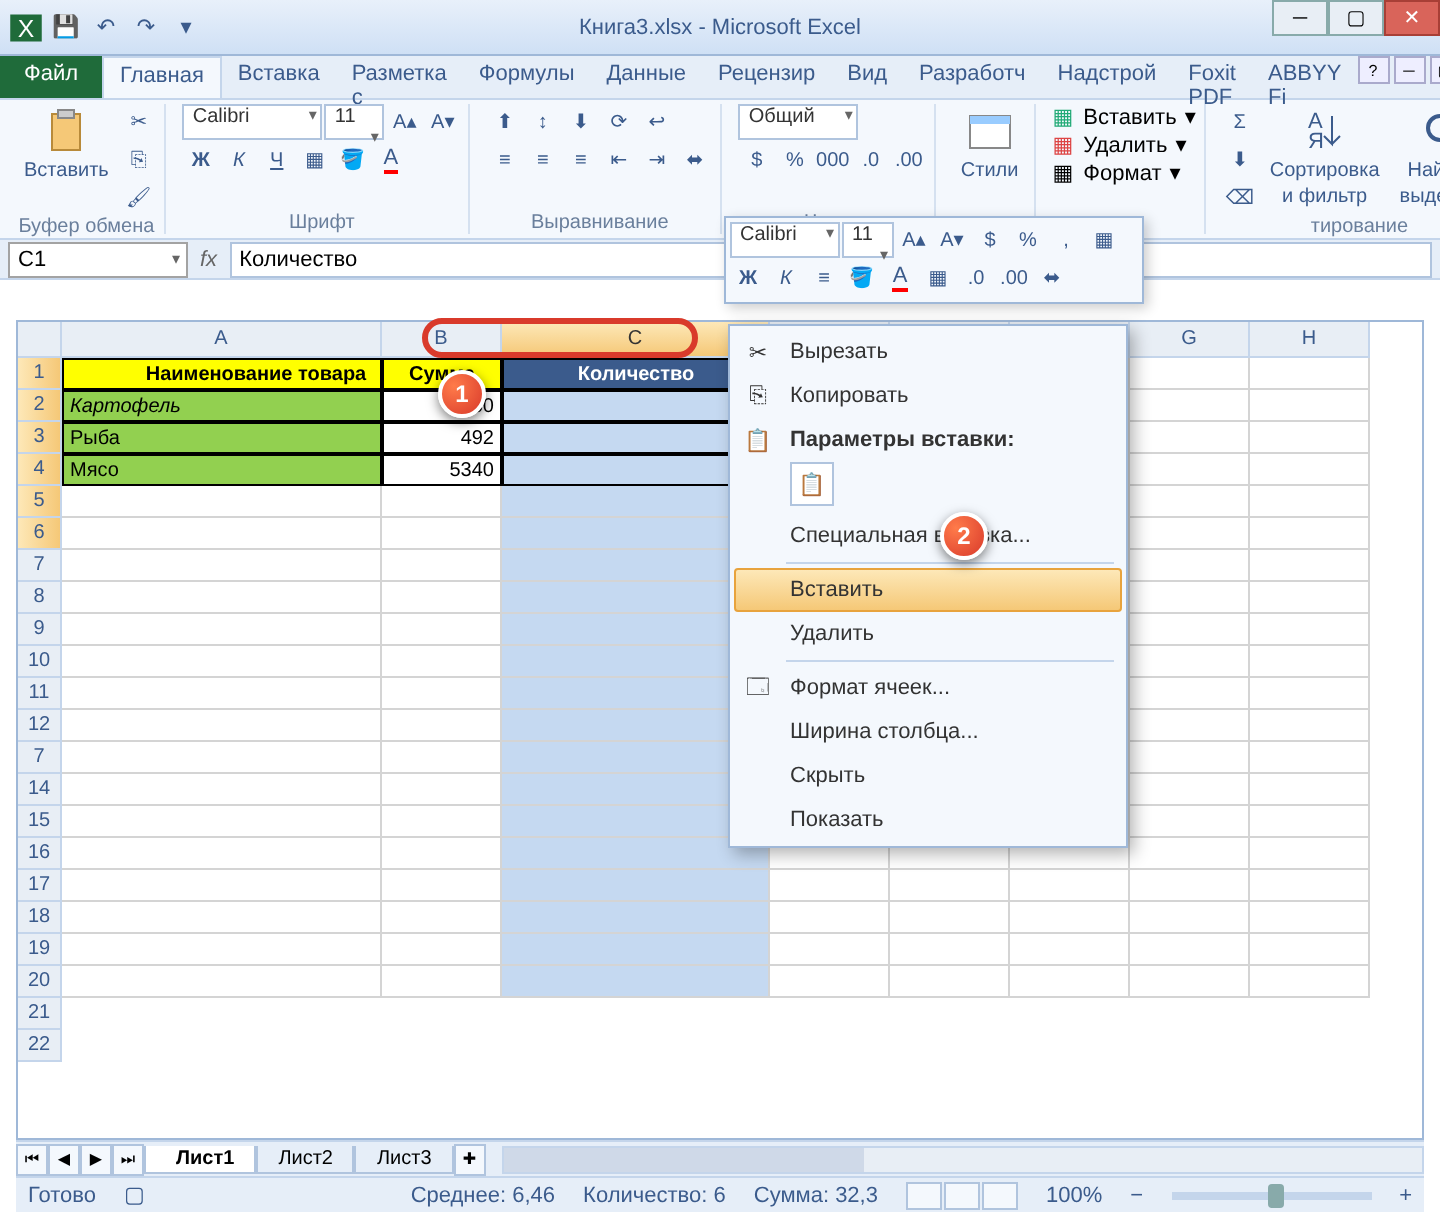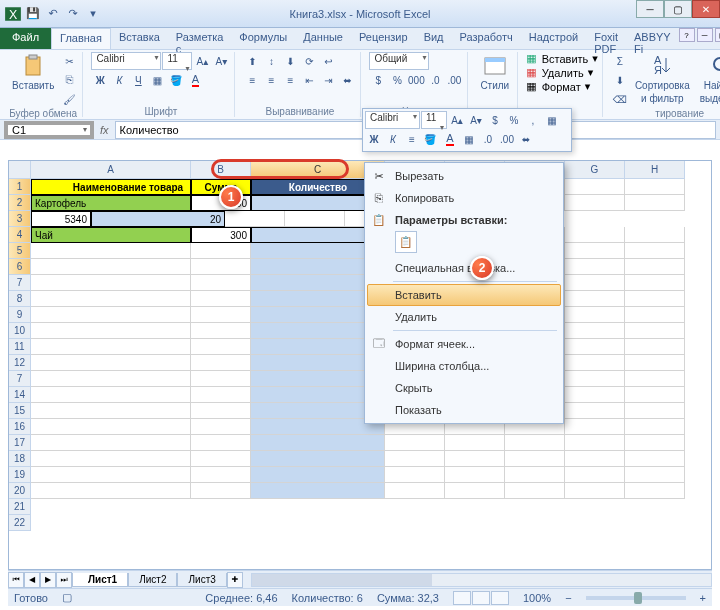--- a/index.html
+++ b/index.html
@@ -31,21 +31,21 @@
 .big-btn svg { width: 24px; height: 24px; }
 .big-btn-label { font-size: 10px; color: #3b5b8c; }
 .stack { display: flex; flex-direction: column; gap: 1px; }
 .mini-row { display: flex; gap: 1px; align-items: center; }
 .mini-btn { width: 18px; height: 18px; border: 1px solid transparent; display: flex; align-items: center; justify-content: center; cursor: pointer; color: #3b5b8c; font-size: 10px; }
 .combo { height: 18px; border: 1px solid #b0c4de; background: #fff; padding: 0 14px 0 4px; font-size: 10px; color: #333; position: relative; }
 .combo::after { content: '▾'; position: absolute; right: 2px; font-size: 8px; color: #666; }
 
 
 .formula-bar { height: 20px; background: #e6eef8; display: flex; align-items: center; border-bottom: 1px solid #c4d5eb; }
-.name-box { width: 90px; height: 18px; border: 4px solid #a3a3a3; background: #fff; margin-left: 4px; padding: 0 4px; display: flex; align-items: center; position: relative; }
+.name-box { width: 90px; height: 18px; border: 1px solid #a3a3a3; background: #fff; margin-left: 4px; padding: 0 4px; display: flex; align-items: center; position: relative; }
 .name-box::after { content: '▾'; position: absolute; right: 3px; font-size: 8px; color: #666; }
 .fx-label { padding: 0 6px; color: #666; font-style: italic; }
 .formula-input { flex: 1; height: 18px; border: 1px solid #b0c4de; background: #fff; padding: 0 4px; display: flex; align-items: center; margin-right: 4px; }
 
 
 .mini-toolbar { position: absolute; top: 108px; left: 362px; width: 210px; background: #f4f8fd; border: 1px solid #9fb8d8; padding: 2px; box-shadow: 2px 2px 6px rgba(0,0,0,0.2); z-index: 50; }
 .mt-row { display: flex; gap: 1px; margin-bottom: 1px; }
 
 
 .grid-wrap { position: absolute; top: 160px; left: 8px; right: 8px; bottom: 40px; border: 1px solid #9fb8d8; background: #fff; }
@@ -340,42 +340,43 @@
         <div class="cell yellow" style="width: 160px; padding-left: 37px;">Наименование товара</div>
         <div class="cell yellow" style="width: 60px;">Сумма</div>
         <div class="cell colsel yellow hdr-sel" style="width: 134px;">Количество</div>
         <div class="cell" style="width: 60px;"></div>
         <div class="cell" style="width: 60px;"></div>
         <div class="cell" style="width: 60px;"></div>
         <div class="cell" style="width: 60px;"></div>
         <div class="cell" style="width: 60px;"></div>
       </div>
       <div class="crow">
-        <div class="cell green" style="width: 160px;">Картофель</div>
+        <div class="cell green" style="width: 160px; font-style: italic;">Картофель</div>
         <div class="cell num" style="width: 60px;">450</div>
         <div class="cell colsel num" style="width: 134px;">6</div>
         <div class="cell" style="width: 60px;"></div>
         <div class="cell" style="width: 60px;"></div>
         <div class="cell" style="width: 60px;"></div>
         <div class="cell" style="width: 60px;"></div>
         <div class="cell" style="width: 60px;"></div>
       </div>
       <div class="crow">
+        <div class="cell green" style="width: 160px;">Рыба</div>
+        <div class="cell num" style="width: 60px;">492</div>
+        <div class="cell colsel num" style="width: 134px;">3</div>
+        <div class="cell" style="width: 60px;"></div>
+        <div class="cell" style="width: 60px;"></div>
+        <div class="cell" style="width: 60px;"></div>
+        <div class="cell" style="width: 60px;"></div>
+        <div class="cell" style="width: 60px;"></div>
+      </div>
+      <div class="crow">
+        <div class="cell green" style="width: 160px;">Мясо</div>
         <div class="cell num" style="width: 60px;">5340</div>
         <div class="cell colsel num" style="width: 134px;">20</div>
-        <div class="cell" style="width: 60px;"></div>
-        <div class="cell" style="width: 60px;"></div>
-        <div class="cell" style="width: 60px;"></div>
-        <div class="cell" style="width: 60px;"></div>
-        <div class="cell" style="width: 60px;"></div>
-      </div>
-      <div class="crow">
-        <div class="cell green" style="width: 160px;">Чай</div>
-        <div class="cell num" style="width: 60px;">300</div>
-        <div class="cell colsel num" style="width: 134px;">0,3</div>
         <div class="cell" style="width: 60px;"></div>
         <div class="cell" style="width: 60px;"></div>
         <div class="cell" style="width: 60px;"></div>
         <div class="cell" style="width: 60px;"></div>
         <div class="cell" style="width: 60px;"></div>
       </div>
       <div class="crow">
         <div class="cell" style="width: 160px;"></div>
         <div class="cell" style="width: 60px;"></div>
         <div class="cell colsel" style="width: 134px;"></div>

